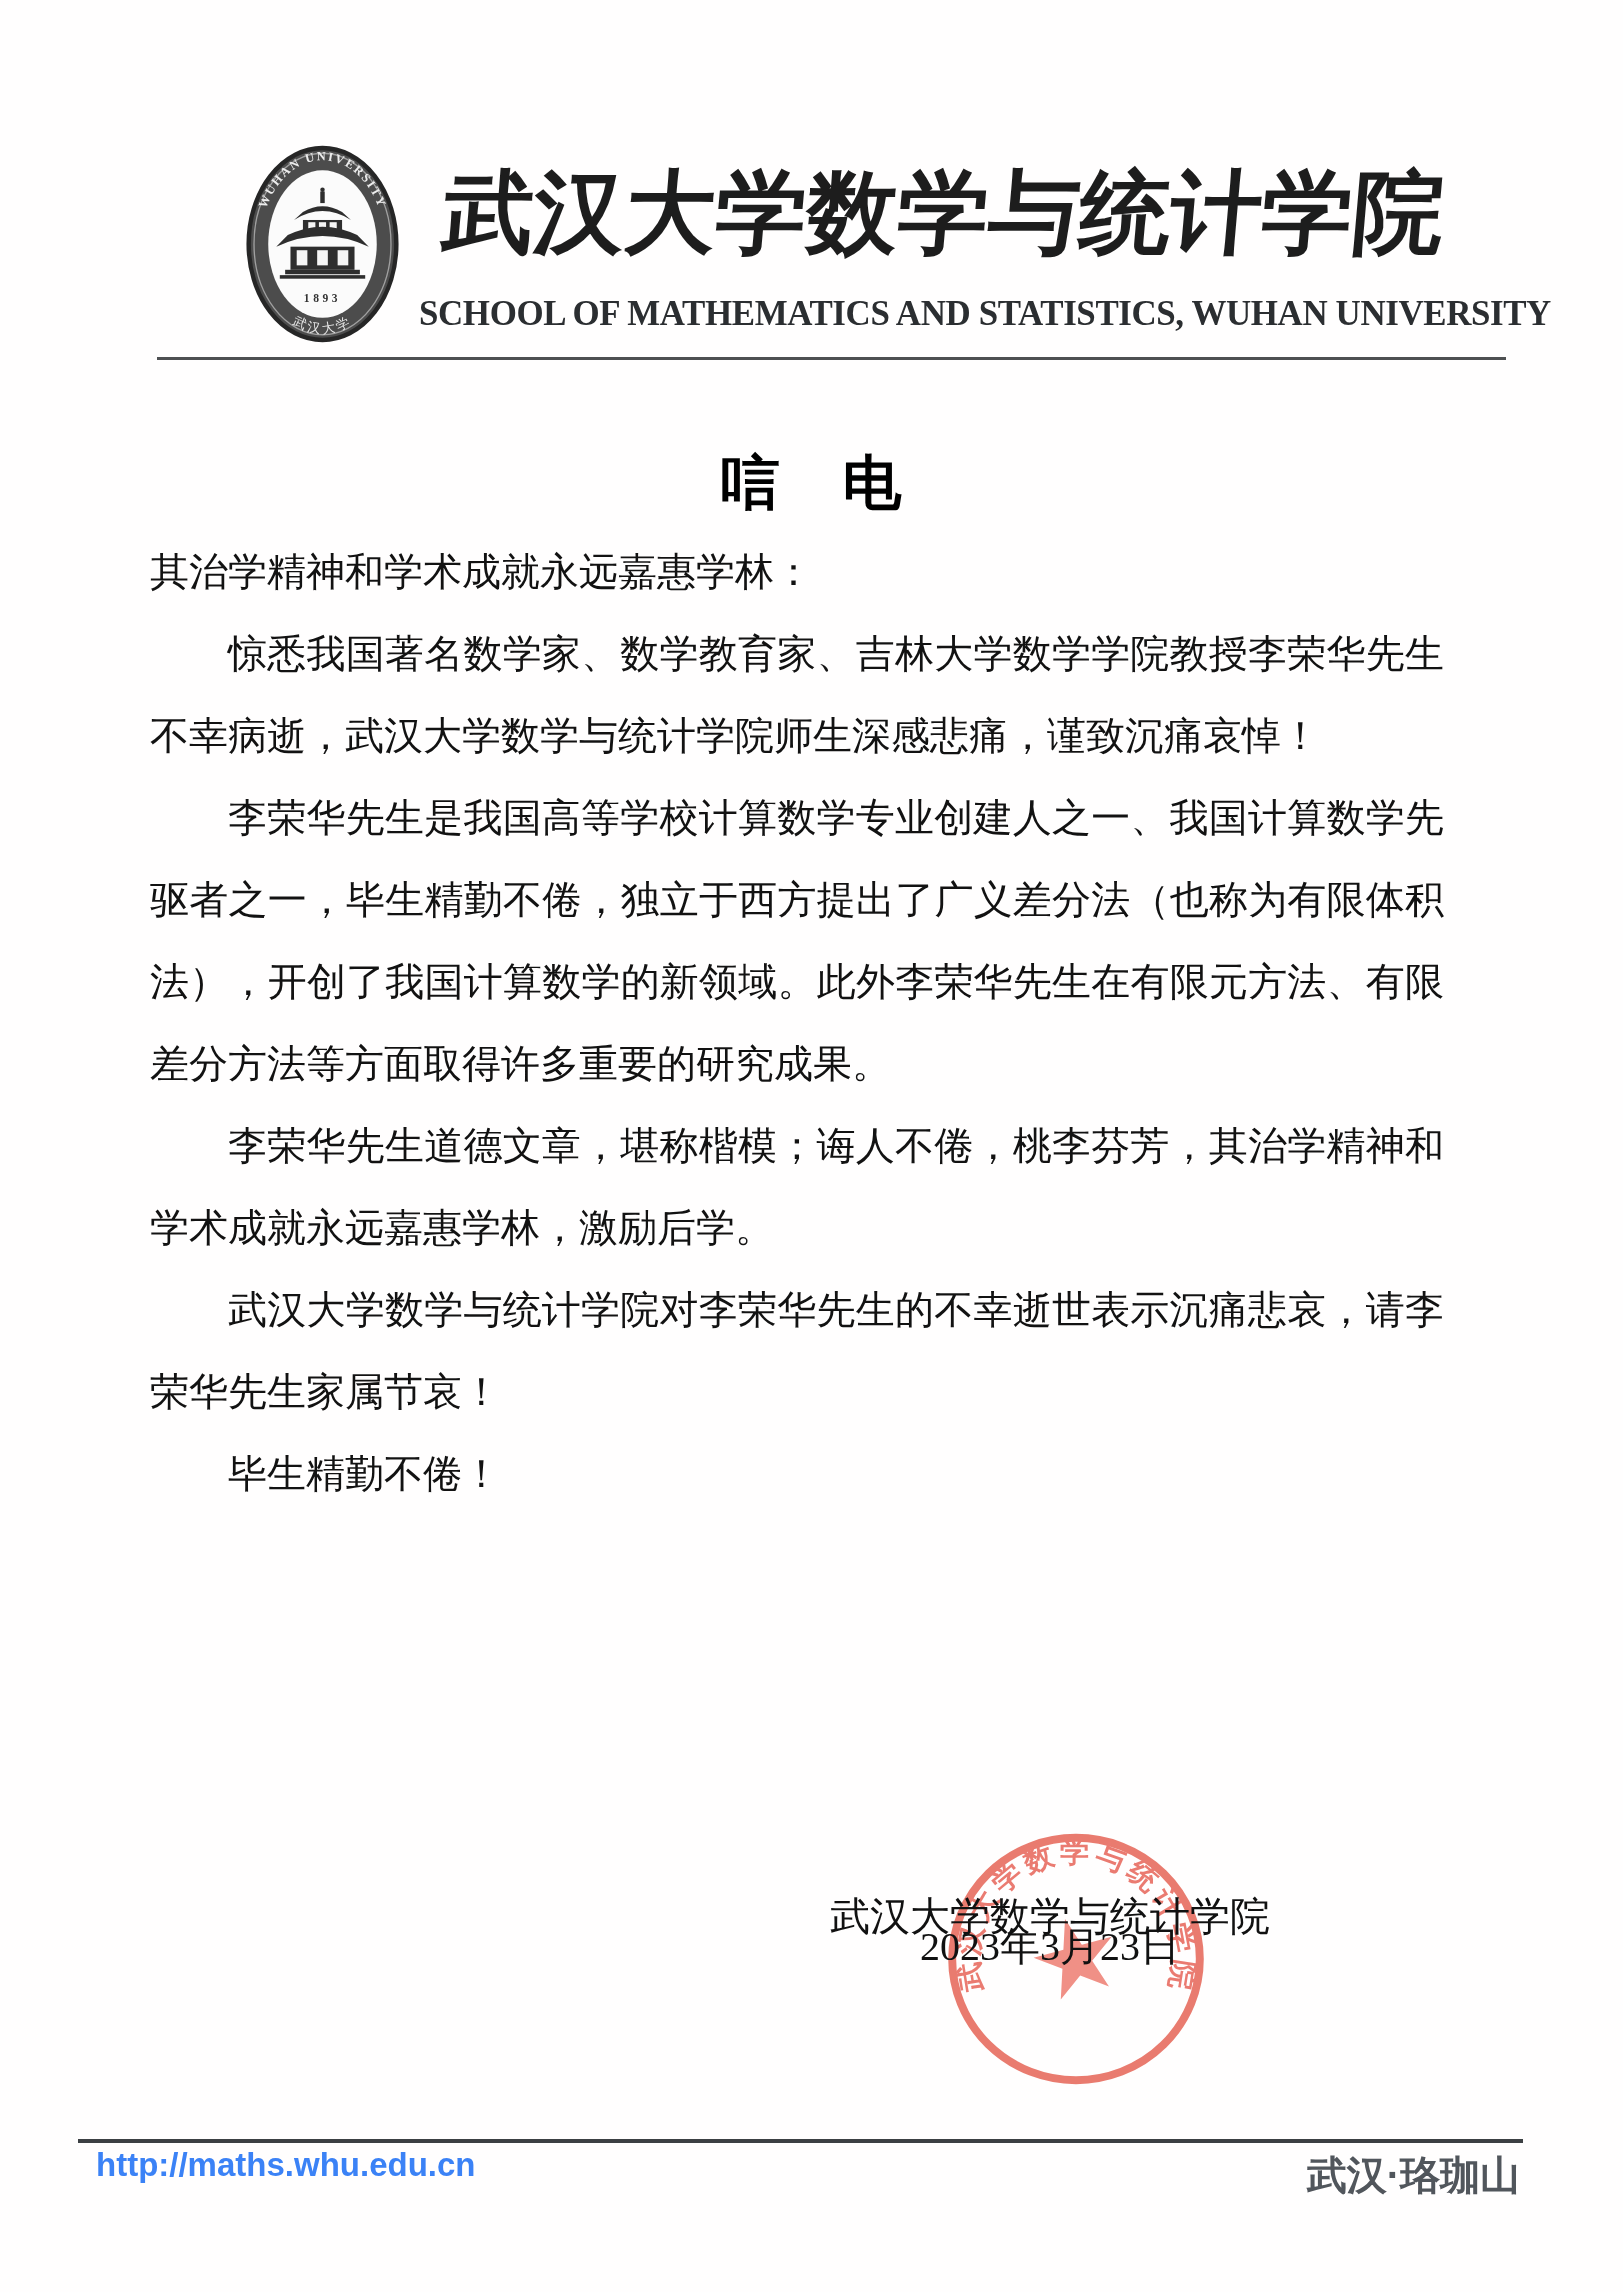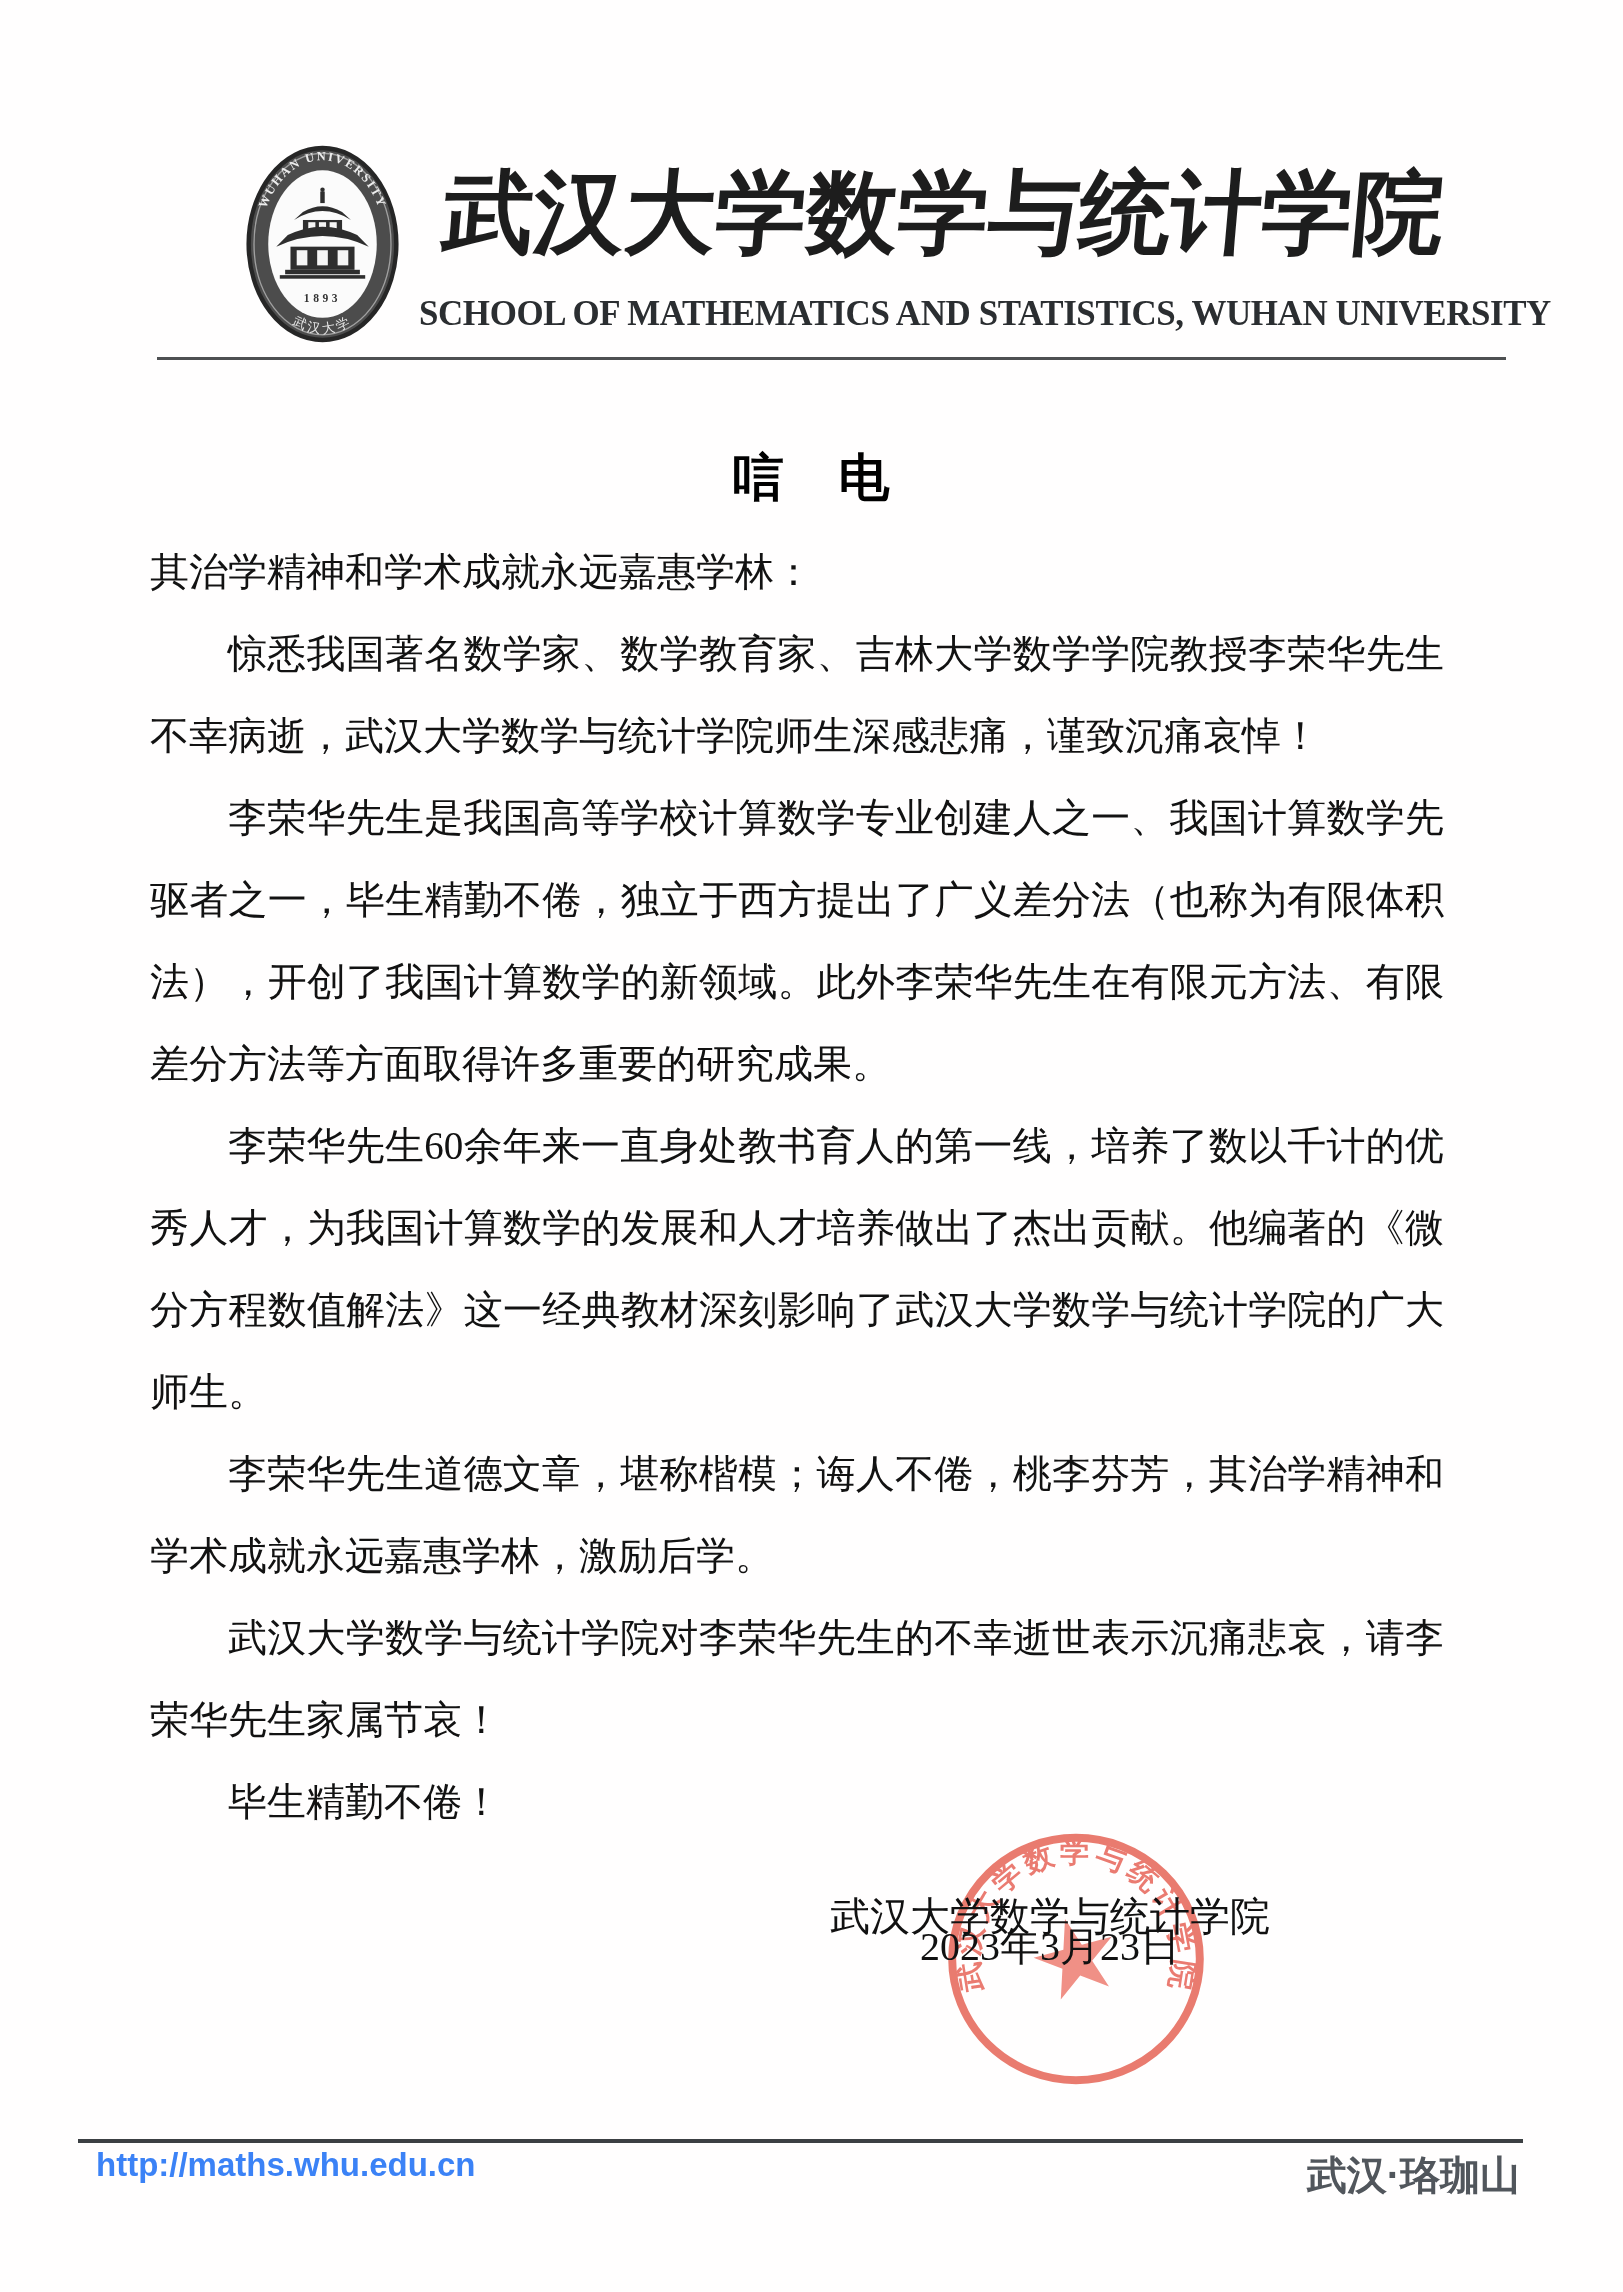--- a/index.html
+++ b/index.html
@@ -65,21 +65,21 @@
 
   
   .doc-title {
     position: absolute;
     left: 0;
     top: 444px;
     width: 1624px;
     margin: 0;
     text-align: center;
     font-family: "Liberation Sans", "DejaVu Sans", sans-serif;
-    font-size: 51px;
+    font-size: 59px;
     font-weight: 700;
     color: #000000;
     letter-spacing: 1.8px;
   }
   .body-text {
     position: absolute;
     left: 150px;
     top: 531px;
     width: 1294px;
     font-size: 39px;
@@ -197,21 +197,20 @@
     <div class="en-title">SCHOOL OF MATHEMATICS AND STATISTICS, WUHAN UNIVERSITY</div>
     <div class="header-rule"></div>
   </div>
 
   <h1 class="doc-title">唁　电</h1>
 
   <div class="body-text">
     <p>其治学精神和学术成就永远嘉惠学林：</p>
     <p class="indent">惊悉我国著名数学家、数学教育家、吉林大学数学学院教授李荣华先生不幸病逝，武汉大学数学与统计学院师生深感悲痛，谨致沉痛哀悼！</p>
     <p class="indent">李荣华先生是我国高等学校计算数学专业创建人之一、我国计算数学先驱者之一，毕生精勤不倦，独立于西方提出了广义差分法（也称为有限体积法），开创了我国计算数学的新领域。此外李荣华先生在有限元方法、有限差分方法等方面取得许多重要的研究成果。</p>
-    <p class="indent">李荣华先生60余年来一直身处教书育人的第一线，培养了数以千计的优秀人才，为我国计算数学的发展和人才培养做出了杰出贡献。他编著的《微分方程数值解法》这一经典教材深刻影响了武汉大学数学与统计学院的广大师生。</p>
     <p class="indent">李荣华先生道德文章，堪称楷模；诲人不倦，桃李芬芳，其治学精神和学术成就永远嘉惠学林，激励后学。</p>
     <p class="indent">武汉大学数学与统计学院对李荣华先生的不幸逝世表示沉痛悲哀，请李荣华先生家属节哀！</p>
     <p class="indent">毕生精勤不倦！</p>
   </div>
 
   <svg class="seal" viewBox="0 0 300 294" xmlns="http://www.w3.org/2000/svg">
     <ellipse cx="150" cy="147" rx="140" ry="137" fill="none" stroke-width="9" stroke="#e66a5c"></ellipse>
     <polygon points="150,100 160.8,133.2 195.7,133.2 167.4,153.7 178.2,186.8 150,166.3 121.8,186.8 132.6,153.7 104.3,133.2 139.2,133.2" transform="rotate(-15 150 148)" fill="#ee8176"></polygon>
     <path id="seal-text-arc" d="M 46.6,184.6 A 110 110 0 1 1 253.4,184.6" fill="none"></path>
     <text font-family="Liberation Serif, DejaVu Serif, serif" font-size="33" font-weight="700" letter-spacing="3" fill="#e8695e">

